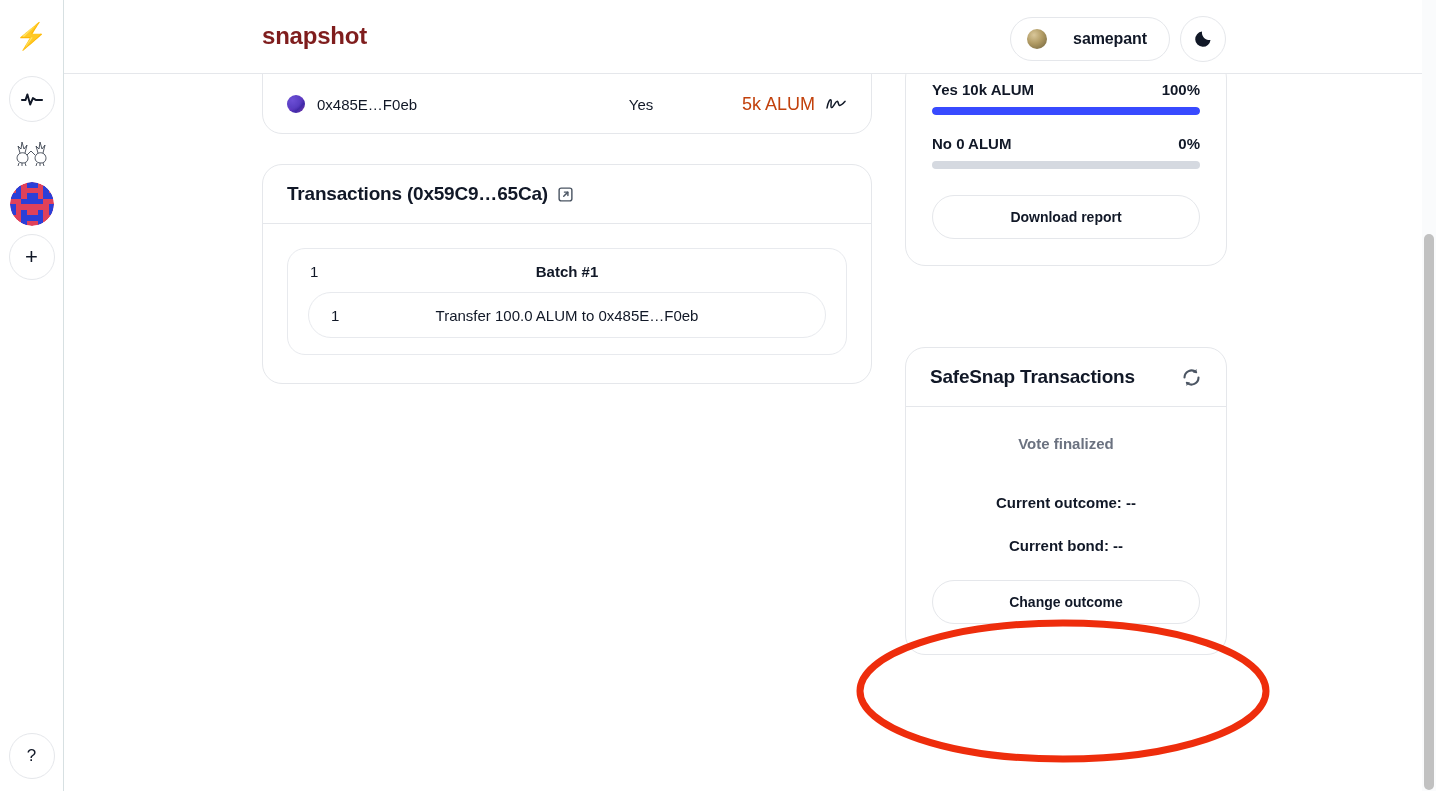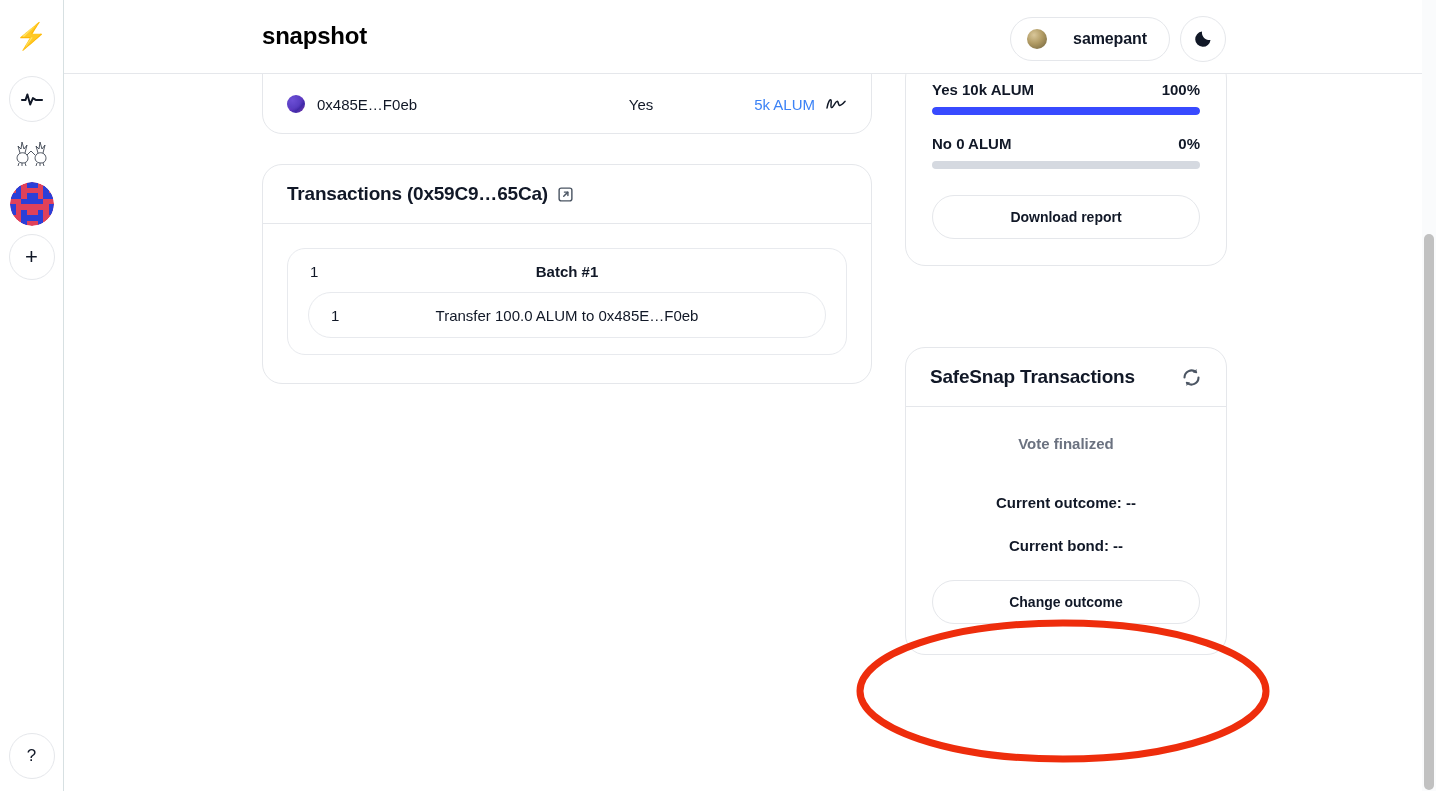--- a/index.html
+++ b/index.html
@@ -93,21 +93,21 @@
     display: flex;
     align-items: center;
   }
   .brand {
     position: absolute;
     left: 198px;
     top: 22px;
     font-size: 24px;
     font-weight: 700;
     letter-spacing: -0.2px;
-    color: #000000;
+    color: #7f1d1d;
   }
   .header-right {
     position: absolute;
     right: 196px;
     top: 16px;
     display: flex;
     align-items: center;
     gap: 10px;
   }
   .user-pill {
@@ -227,22 +227,22 @@
   }
   .vote-power {
     display: flex;
     align-items: center;
     gap: 10px;
     justify-content: flex-end;
     flex: 0 0 auto;
     min-width: 120px;
   }
   .vote-amount {
-    font-size: 15px;
-    color: #3b82f6;
+    font-size: 18px;
+    color: #c2410c;
   }
 
   
   .tx-card {
     position: absolute;
     left: 198px;
     top: 90px;
     width: 610px;
   }
   .tx-body { padding: 24px 24px 28px 24px; }

